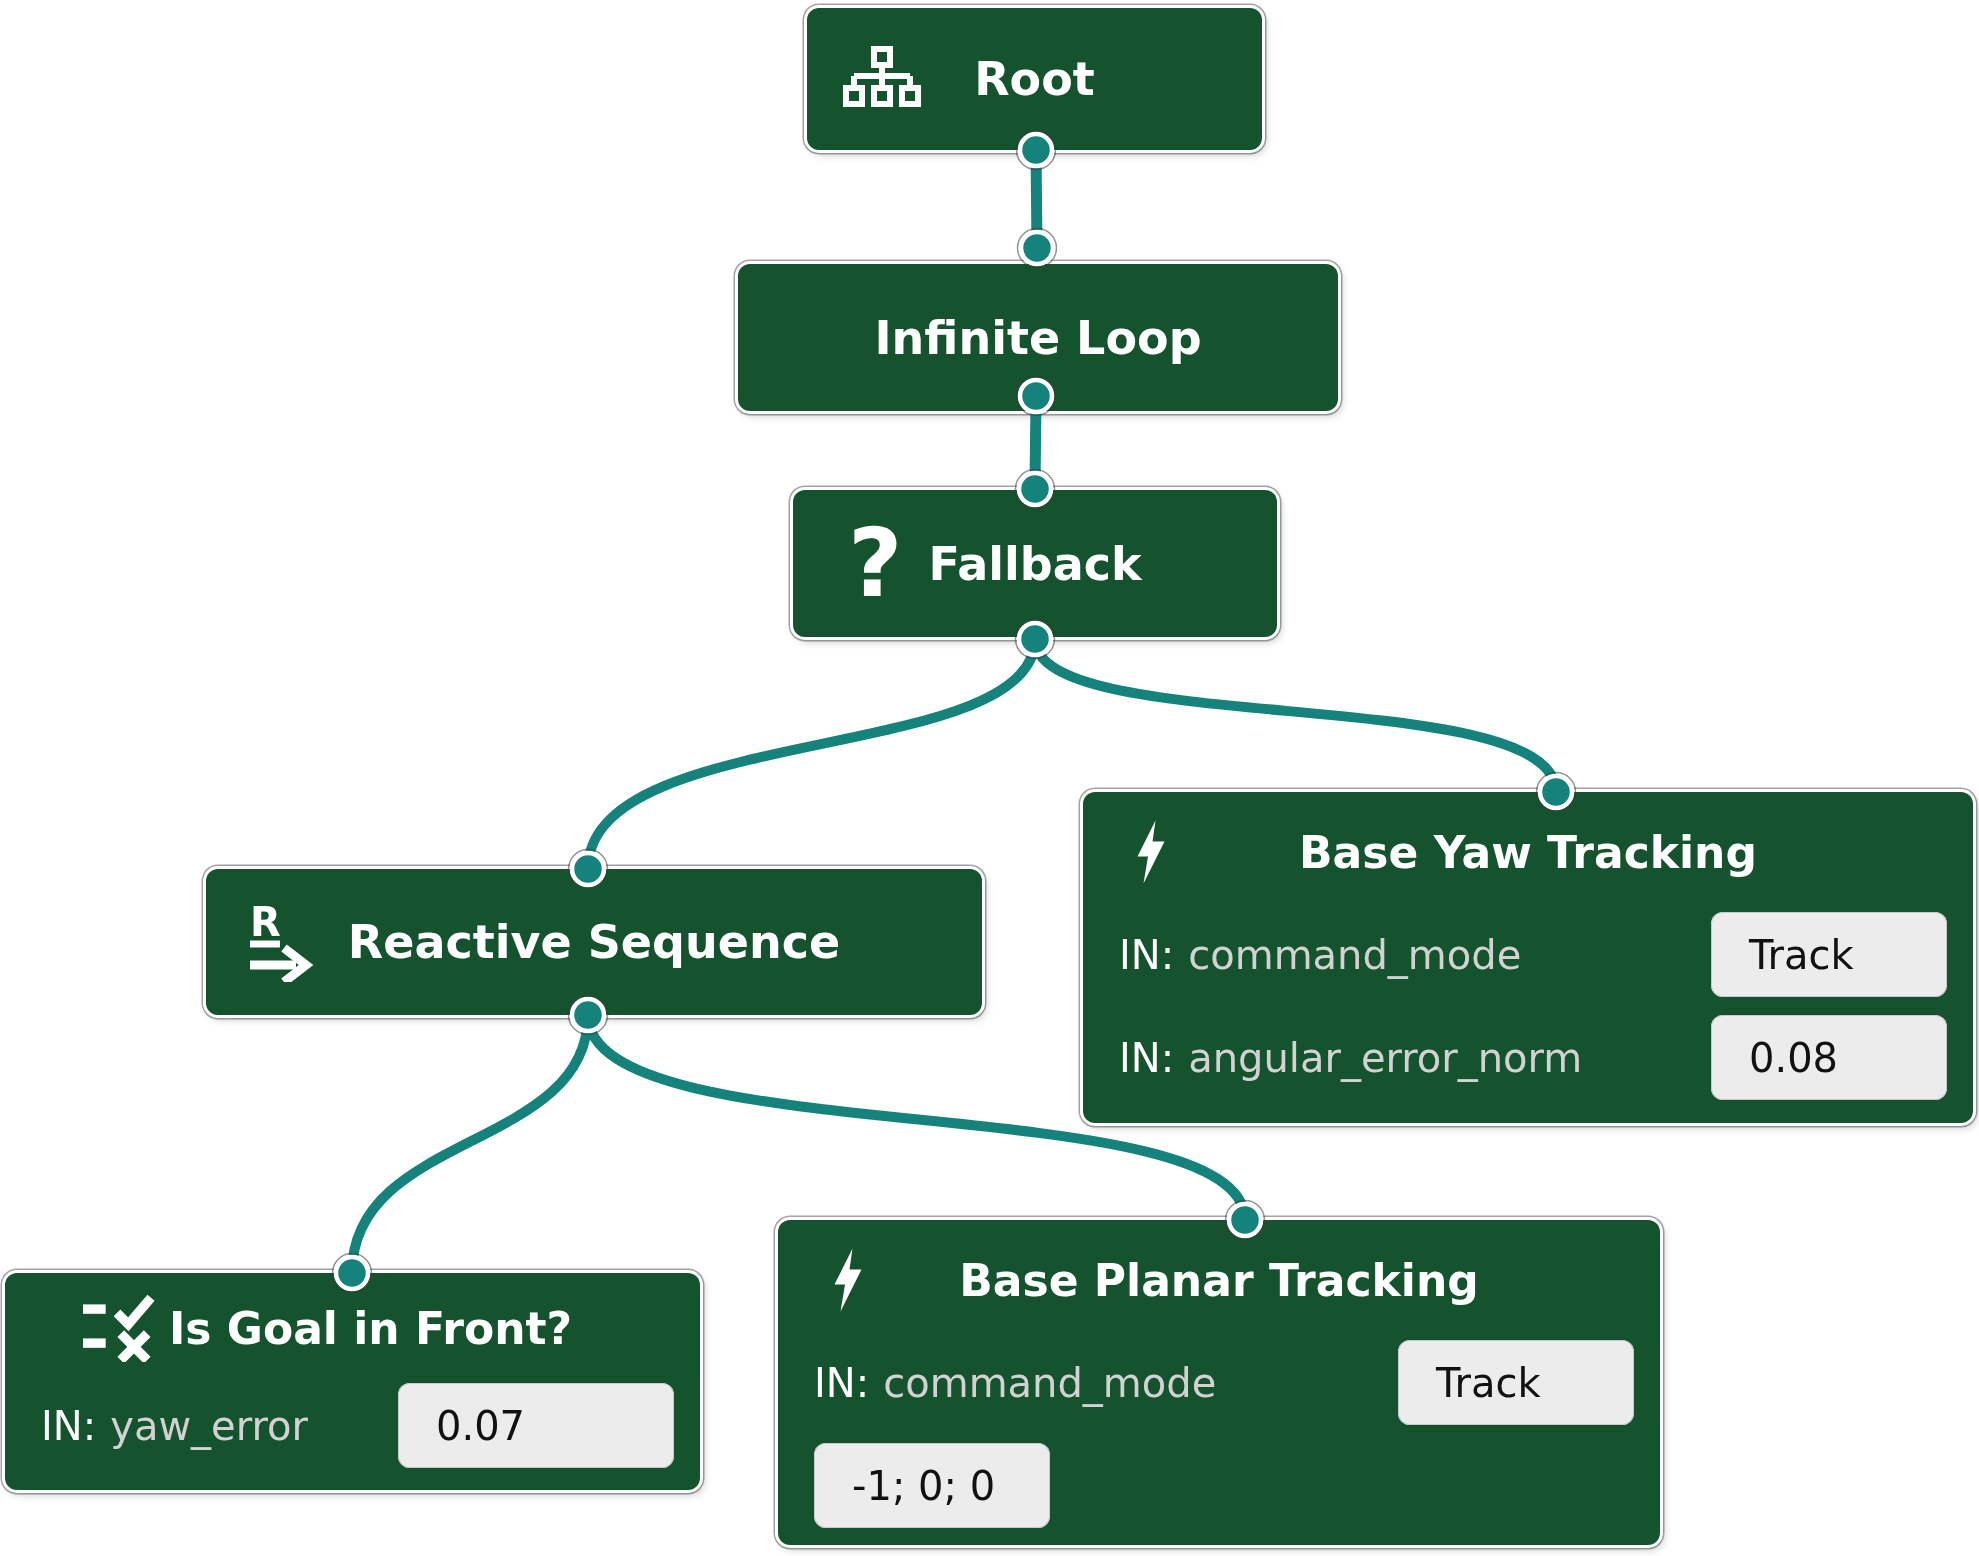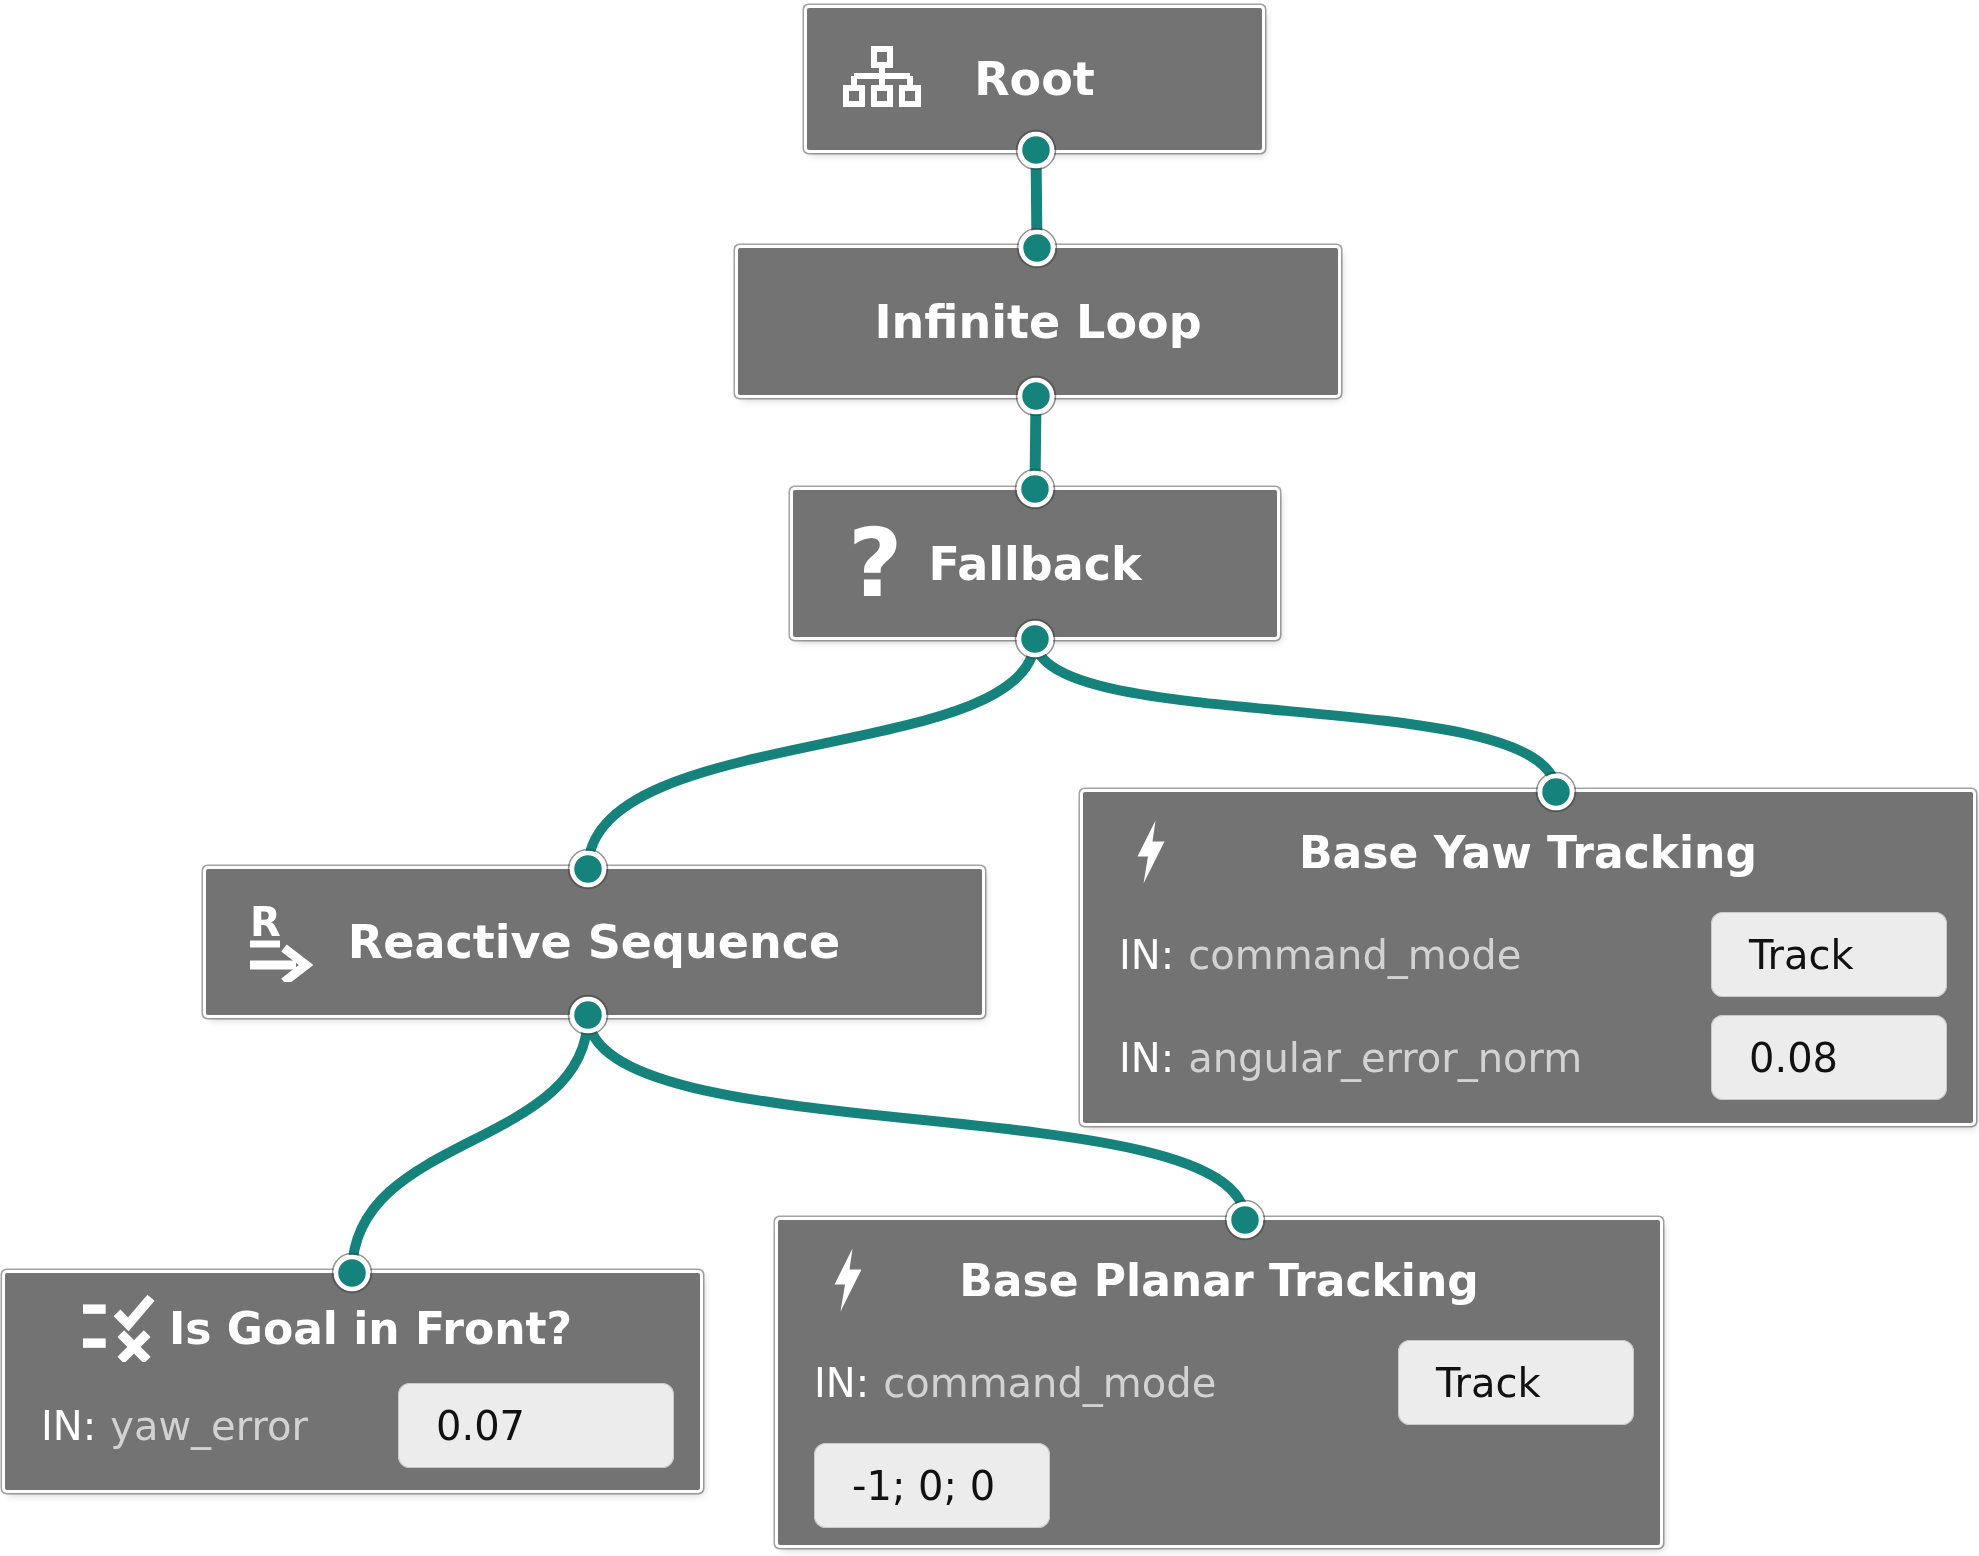--- a/index.html
+++ b/index.html
@@ -1,22 +1,22 @@
 <!DOCTYPE html>
 <html><head>
 <meta charset="utf-8">
 <style>
   html,body{margin:0;padding:0;background:#ffffff;}
   body{font-family:"DejaVu Sans","Liberation Sans",sans-serif;}
   .canvas{position:relative;width:1979px;height:1556px;background:#ffffff;overflow:hidden;}
 
   .node{
     position:absolute;
-    background:#737373;
-    border-radius:2px;
+    background:#14532d;
+    border-radius:12px;
     box-shadow:0 0 0 3px #ffffff, 0 0 0 4.5px rgba(90,90,90,.55), 3px 4px 9px rgba(0,0,0,.25);
     display:flex;flex-direction:column;
     color:#ffffff;
     box-sizing:border-box;
   }
   .title-row{position:relative;display:flex;align-items:center;justify-content:center;flex:0 0 auto;}
   .title-row.fill{height:100%;}
   .node-title{font-weight:bold;color:#ffffff;white-space:nowrap;}
   .big .node-title{font-size:46px;}
   .param .node-title{font-size:44px;}
@@ -60,21 +60,21 @@
           <path class="ic" d="M21 9.5 V15 M7 15 H35 M7 15 V21 M21 15 V21 M35 15 V21"></path>
           <rect class="ic" x="3" y="21" width="8" height="8"></rect>
           <rect class="ic" x="17" y="21" width="8" height="8"></rect>
           <rect class="ic" x="31" y="21" width="8" height="8"></rect>
         </svg>
       </span>
       <span class="node-title">Root</span>
     </div>
   </div>
 
-  <div class="node big" style="left:738px;top:248px;width:600px;height:147px;">
+  <div class="node big" style="left:738px;top:264px;width:600px;height:147px;">
     <div class="title-row fill">
       <span class="node-title">Infinite Loop</span>
     </div>
   </div>
 
   <div class="node big" style="left:793px;top:490px;width:484px;height:147px;">
     <div class="title-row fill">
       <span class="icon" style="left:55px;">
           <span class="qmark">?</span>
         </span>

